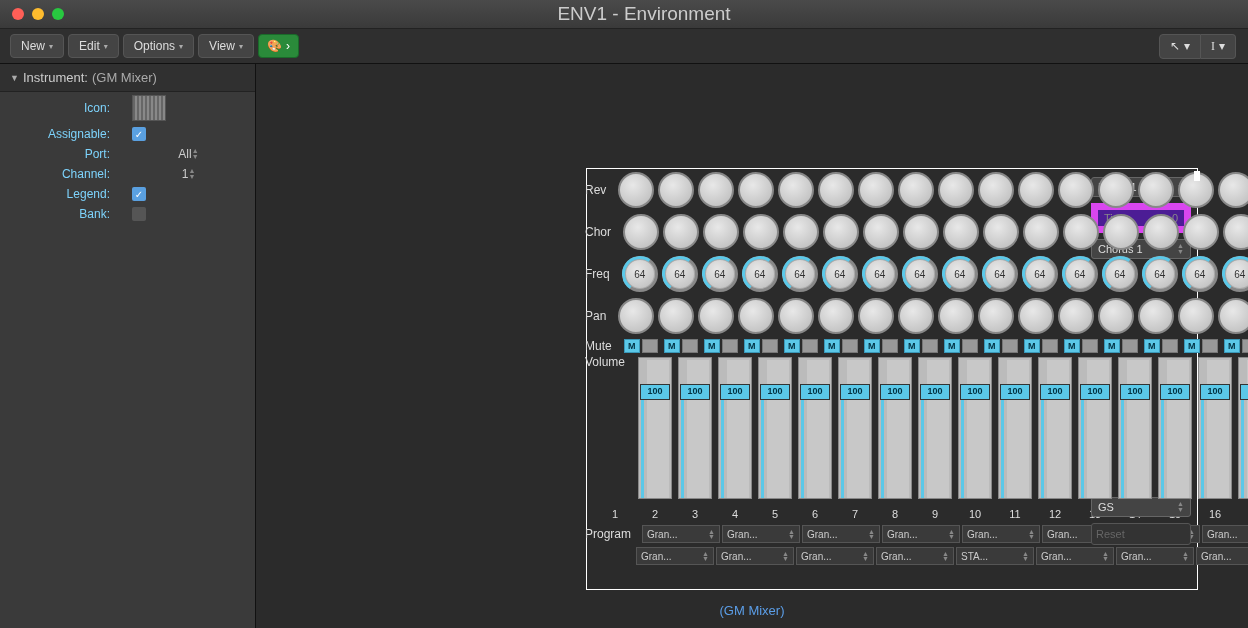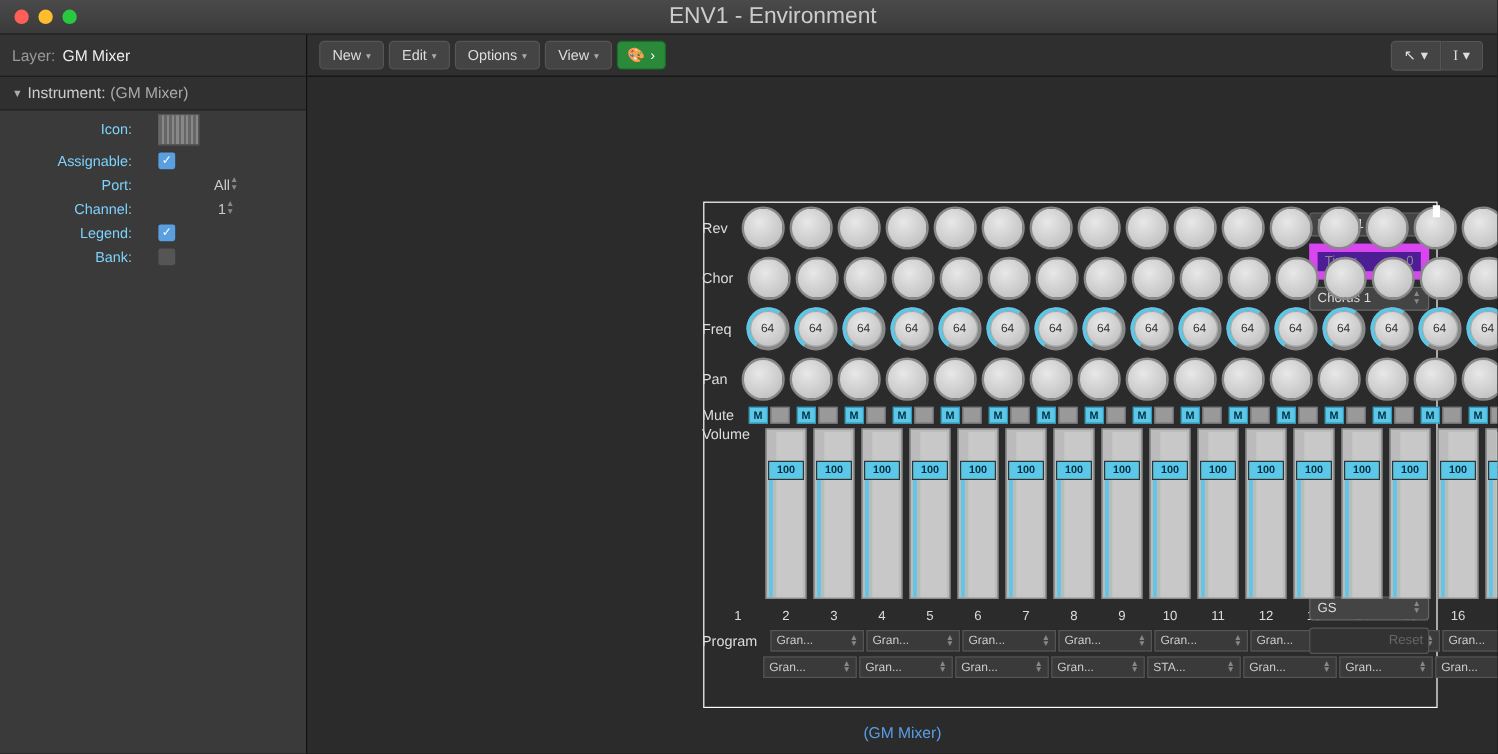--- a/index.html
+++ b/index.html
@@ -55,40 +55,36 @@
 .chnum{width:40px;text-align:center;font-size:11px;color:#ddd;flex-shrink:0}
 .row.prog{height:22px}
 .row.prog2{height:22px}
 .progsel{width:78px;height:18px;background:#3a3a3a;border:1px solid #555;color:#ccc;font-size:10px;display:flex;align-items:center;justify-content:space-between;padding:0 4px;margin:0 1px;flex-shrink:0;box-sizing:border-box}
 .progsel .txt{overflow:hidden;white-space:nowrap;text-overflow:ellipsis;max-width:50px}
 .progsel .ud{font-size:7px;color:#888;line-height:5px}
 .side-panel{position:absolute;right:6px;top:8px;display:flex;flex-direction:column;gap:6px;width:100px}
 .sp-sel{background:#444;border:1px solid #666;color:#ddd;font-size:11px;padding:3px 6px;display:flex;justify-content:space-between;align-items:center;border-radius:3px}
 .sp-time{background:#4c1d95;border:7px solid #d946ef;color:#888;font-size:11px;padding:2px 6px;display:flex;justify-content:space-between}
 .side-panel2{position:absolute;right:6px;top:328px;display:flex;flex-direction:column;gap:6px;width:100px}
-.reset-btn{background:#333;border:1px solid #555;color:#666;font-size:11px;padding:4px;text-align:right;border-radius:3px}
+.reset-btn{background:#333;border:1px solid #555;color:#666;font-size:11px;padding:4px;text-align:left;border-radius:3px}
 .caption{position:absolute;bottom:12px;left:50%;transform:translateX(-50%);color:#5b9ee8;font-size:13px}
 </style>
 </head>
 <body>
 
 <div class="titlebar">
   <div class="traffic">
     <div class="dot red"></div>
     <div class="dot yellow"></div>
     <div class="dot green"></div>
   </div>
   <div class="title">ENV1 - Environment</div>
 </div>
 
 <div class="toolbar-row">
-  <div class="layer-box">
-    <span class="layer-label">Layer:</span>
-    <span class="layer-val">GM Mixer</span>
-  </div>
   <div class="tool-btns">
     <div class="btn">
         <span>New</span>
         <span class="chev">▾</span>
       </div>
     <div class="btn">
         <span>Edit</span>
         <span class="chev">▾</span>
       </div>
     <div class="btn">

